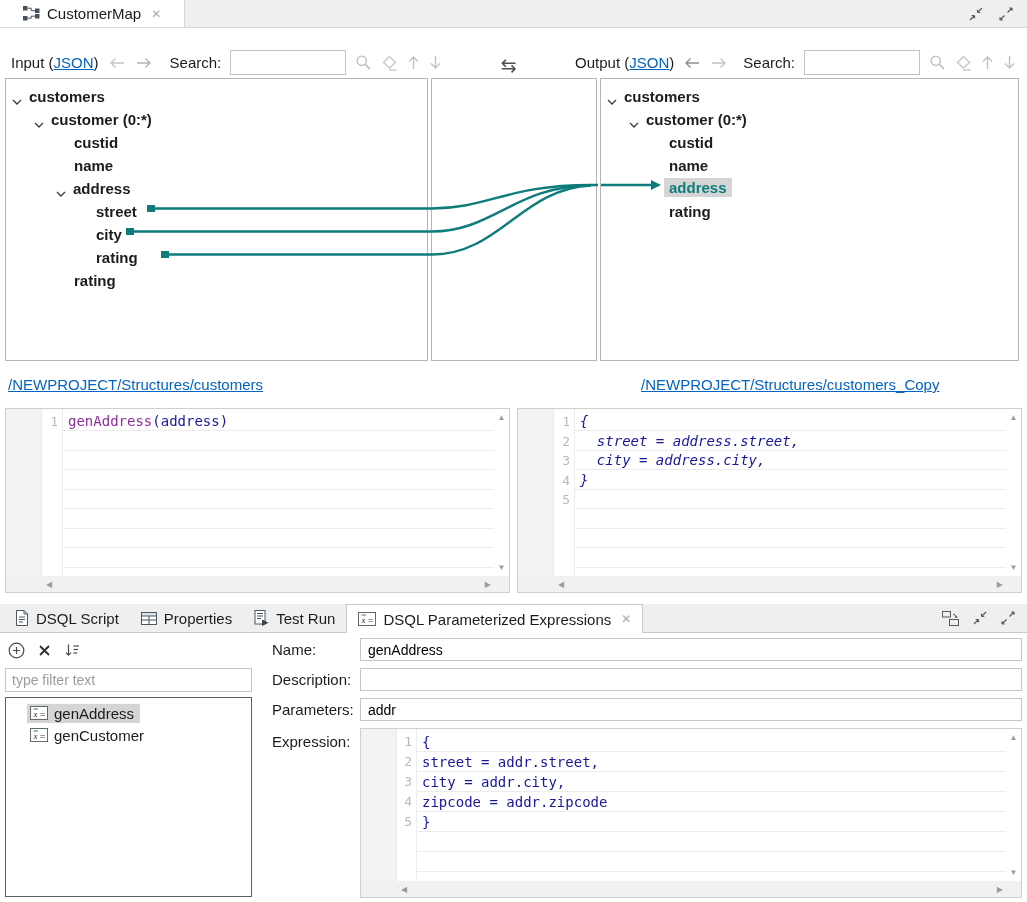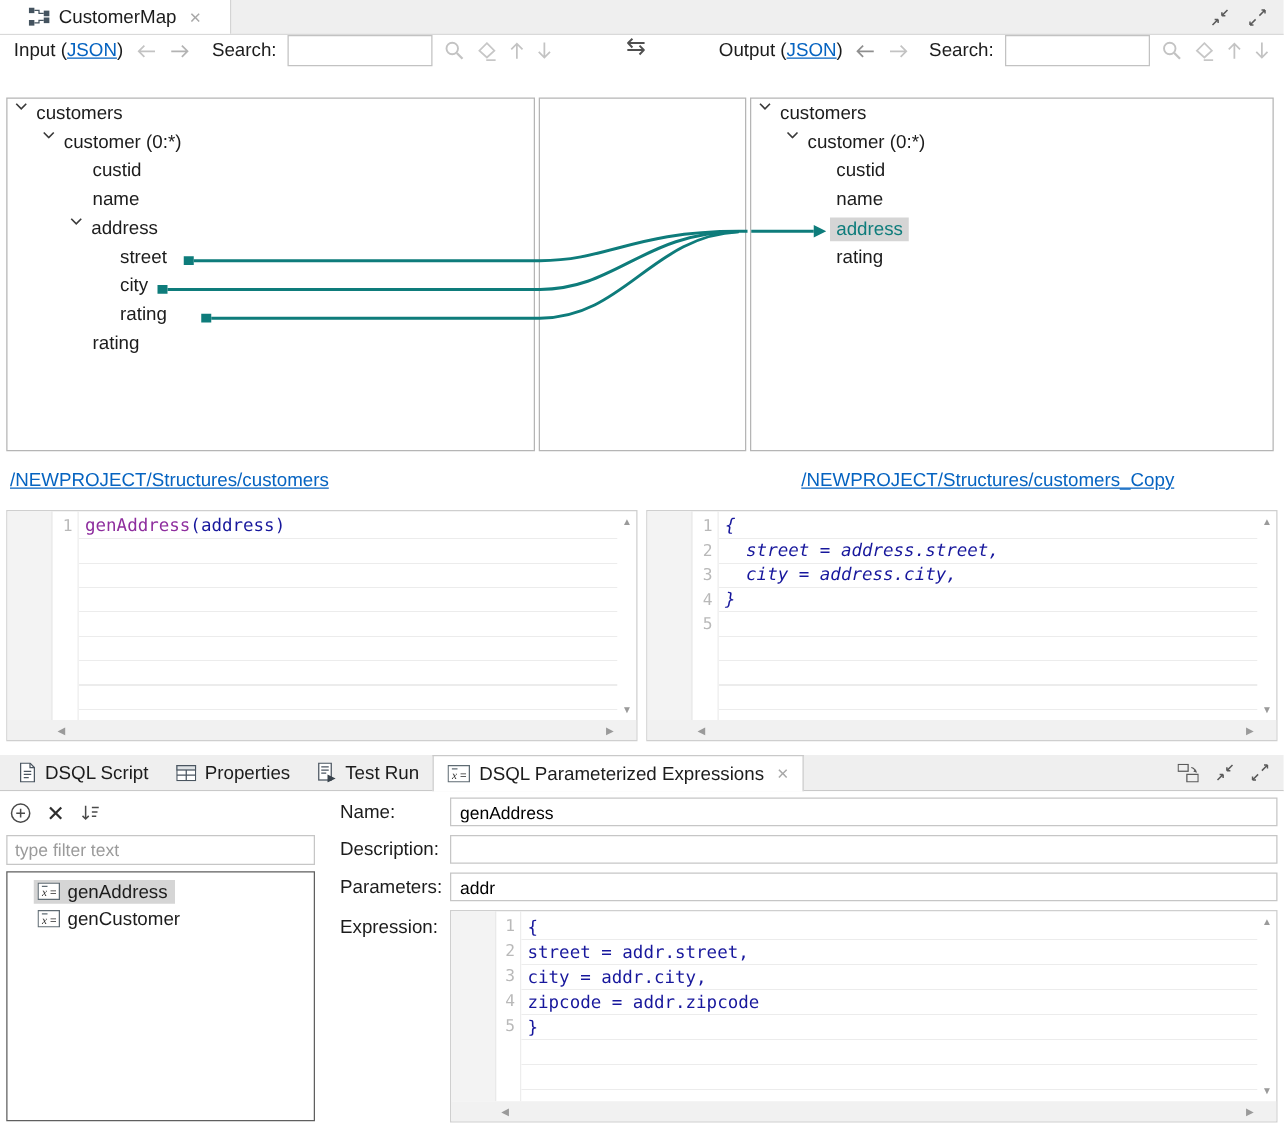--- a/index.html
+++ b/index.html
@@ -6,33 +6,33 @@
   html,body{width:1027px;height:902px}
   body{background:#fff;font-family:"Liberation Sans",sans-serif;color:#1c1c1c;overflow:hidden}
 
   
   .tabstrip{height:28px;background:#efefef;border-bottom:1px solid #d9d9d9;display:flex;align-items:stretch}
   .tab-top{background:#fff;display:flex;align-items:center;gap:7px;padding:0 23px;border-right:1px solid #d4d4d4;font-size:15px}
   .tab-close{color:#a8a8a8;font-size:12px;margin-left:3px}
   .winctrl{margin-left:auto;display:flex;gap:16px;align-items:center;padding-right:14px}
 
   
-  .maptoolbar{height:47px;display:flex;align-items:flex-start;padding:0 11px;background:#fff;font-size:15px}
+  .maptoolbar{height:47px;display:flex;align-items:flex-end;padding:0 11px;background:#fff;font-size:15px}
   .tb-group{display:flex;align-items:center;gap:9px}
   .tb-label{white-space:nowrap}
   .jlink{color:var(--link-blue,#0563C1);text-decoration:underline}
   .tb-input{width:116px;height:25px;border:1px solid #c2c2c2;padding:2px 6px;font-size:14px;font-family:inherit}
   .spacer{flex:1}
   .swap{font-size:19px;color:#4f4f4f;line-height:1}
 
   
   .mapping-row{position:relative;height:283px;margin:3px 8px 0 5px;display:flex;gap:3px}
   .panel{border:1px solid #b5b5b5;background:#fff;padding-top:3px;overflow:hidden}
   .tree-left{width:423px}.mid-canvas{width:166px}.tree-right{flex:1}
-  .trow{height:23px;display:flex;align-items:flex-start;font-weight:normal;font-size:15px;color:var(--tree-text,#1c1c1c)}
+  .trow{height:23px;display:flex;align-items:flex-end;font-weight:bold;font-size:15px;color:var(--tree-text,#1c1c1c)}
   .chev{margin-right:7px;flex:none}
   .lvl0{padding-left:6px}.lvl1{padding-left:28px}.lvl2{padding-left:68px}.lvl2c{padding-left:50px}.lvl3{padding-left:90px}
   .sel-out{background:var(--selection-gray,#d5d5d5);color:var(--teal,#0E7C7B);padding:1px 5px}
   .connector-overlay{position:absolute;inset:0;pointer-events:none}
   .conn{stroke:var(--teal,#0E7C7B);stroke-width:2.4;fill:none}
   .connfill{fill:var(--teal,#0E7C7B)}
 
   
   .links-row{position:relative;height:47px}
   .slink{position:absolute;top:15px;font-size:15px;color:var(--link-blue,#0563C1);text-decoration:underline;cursor:pointer}

